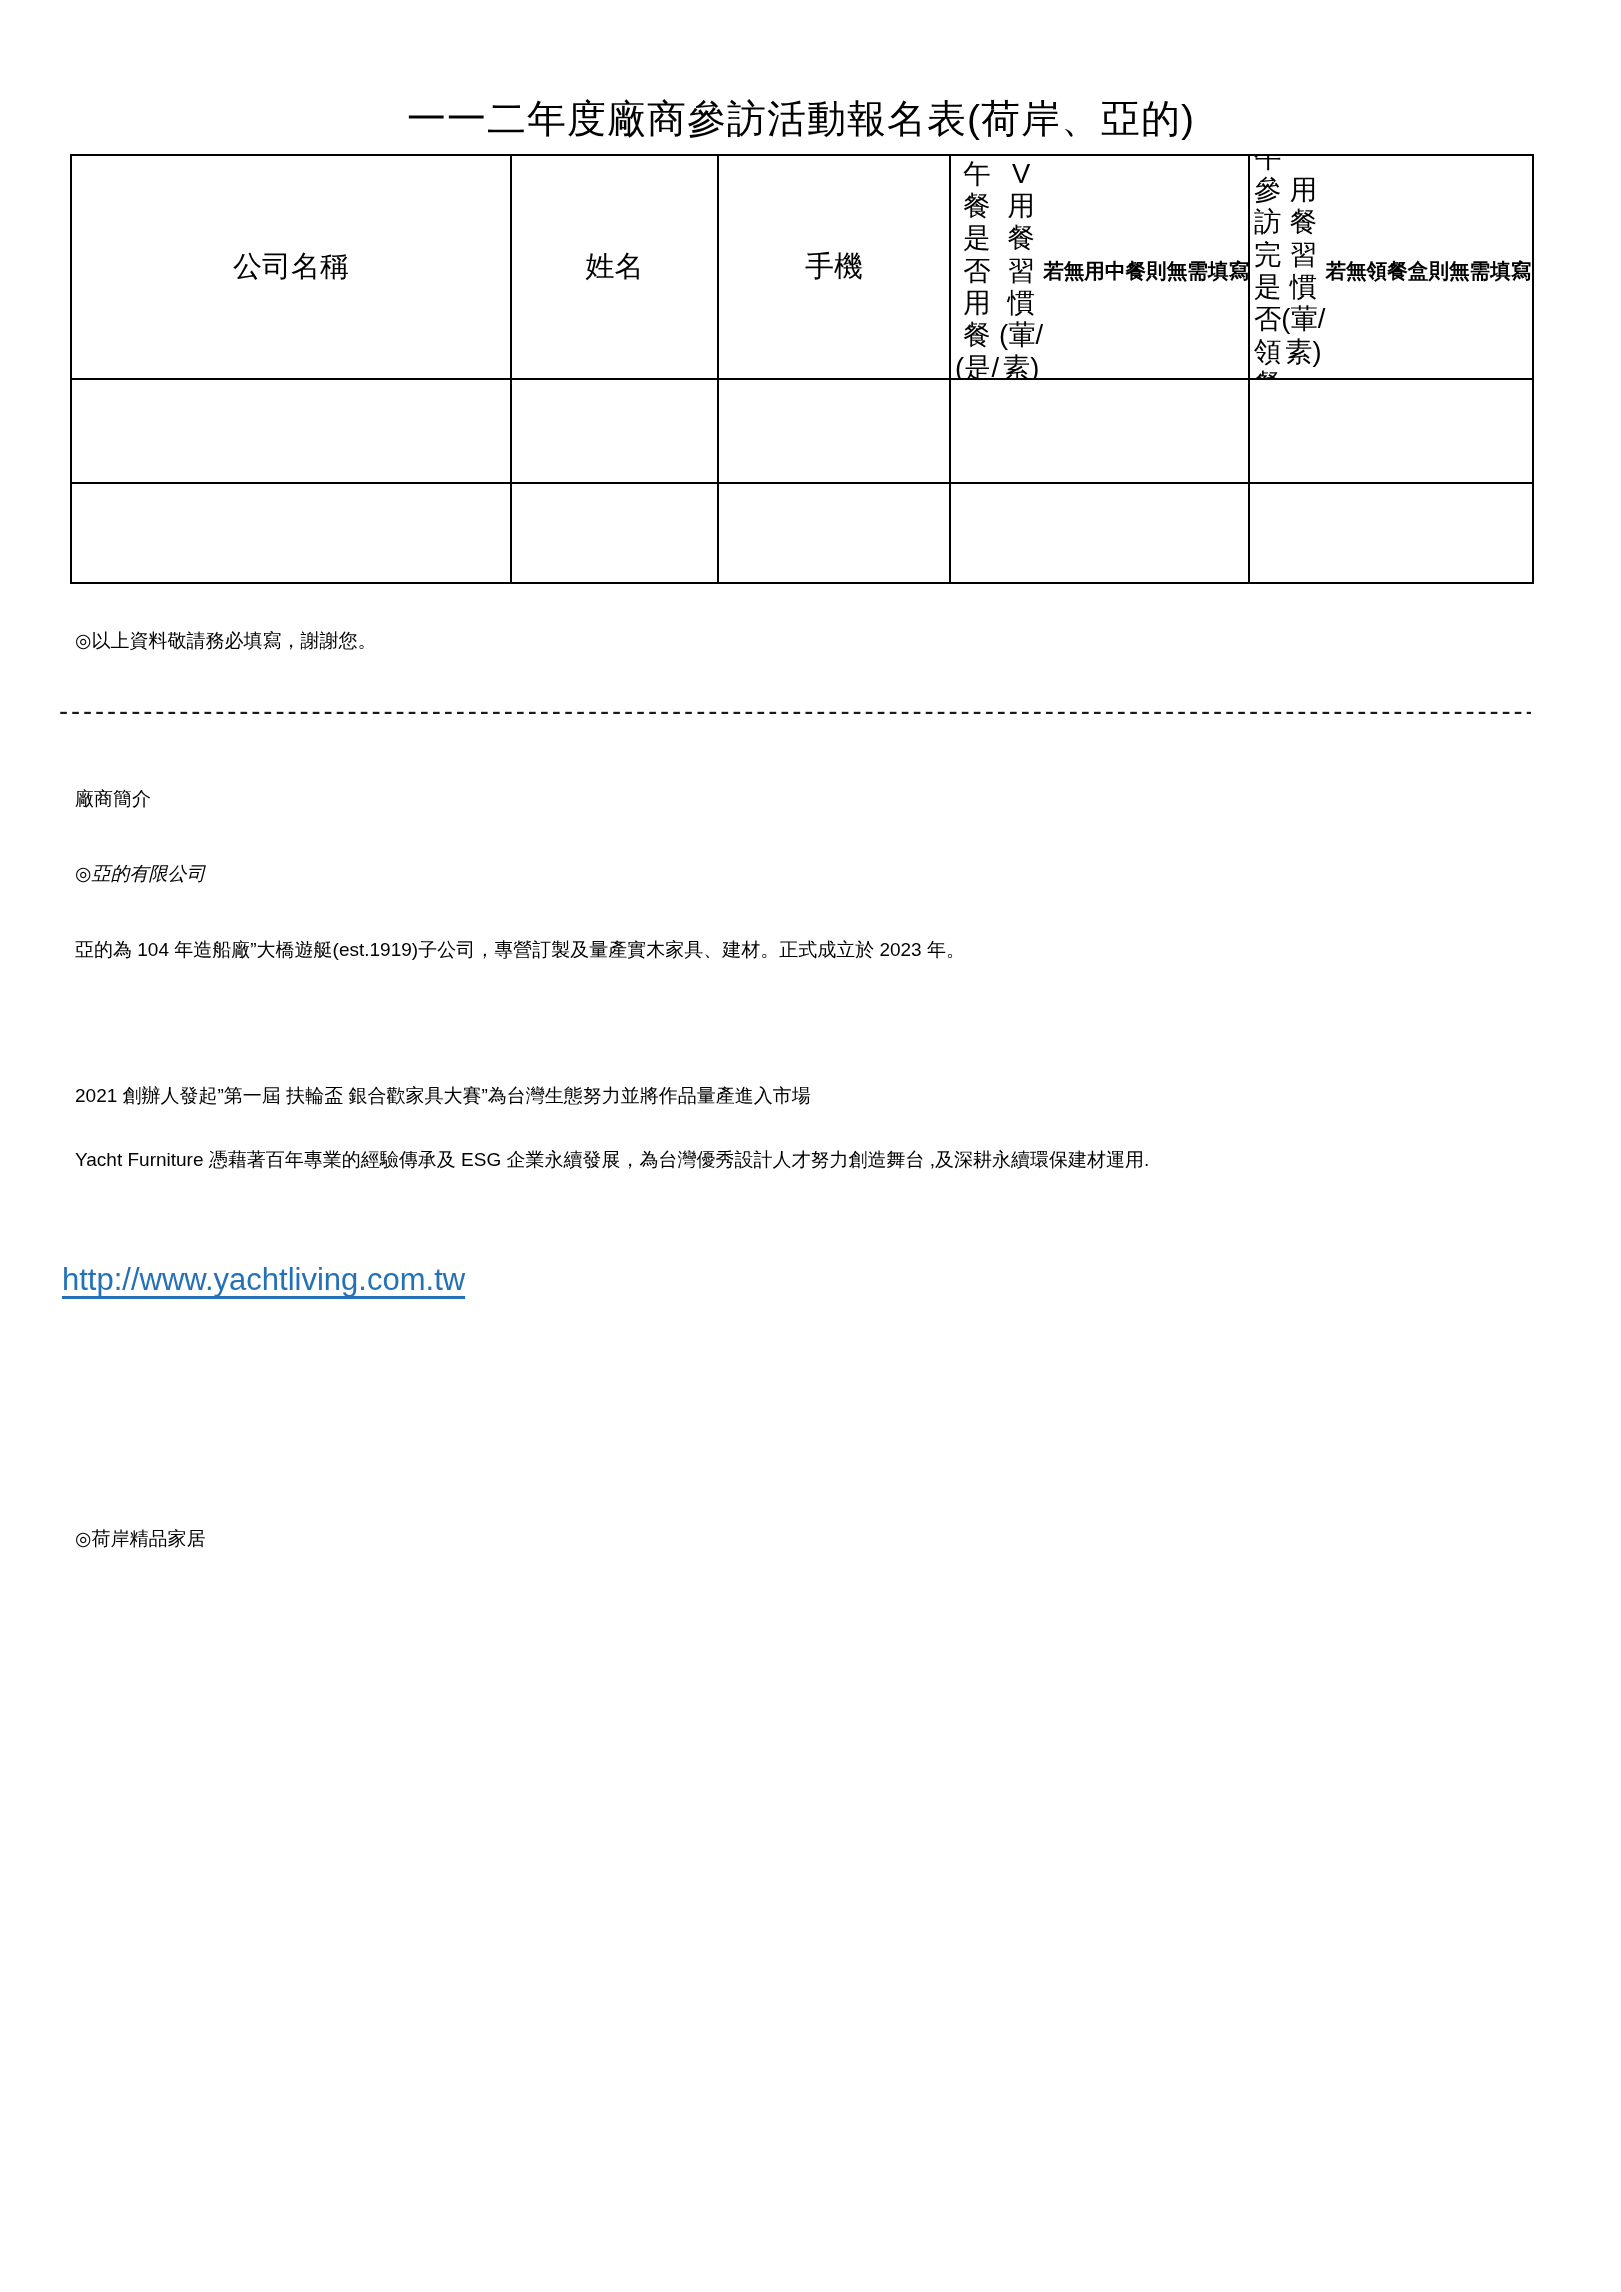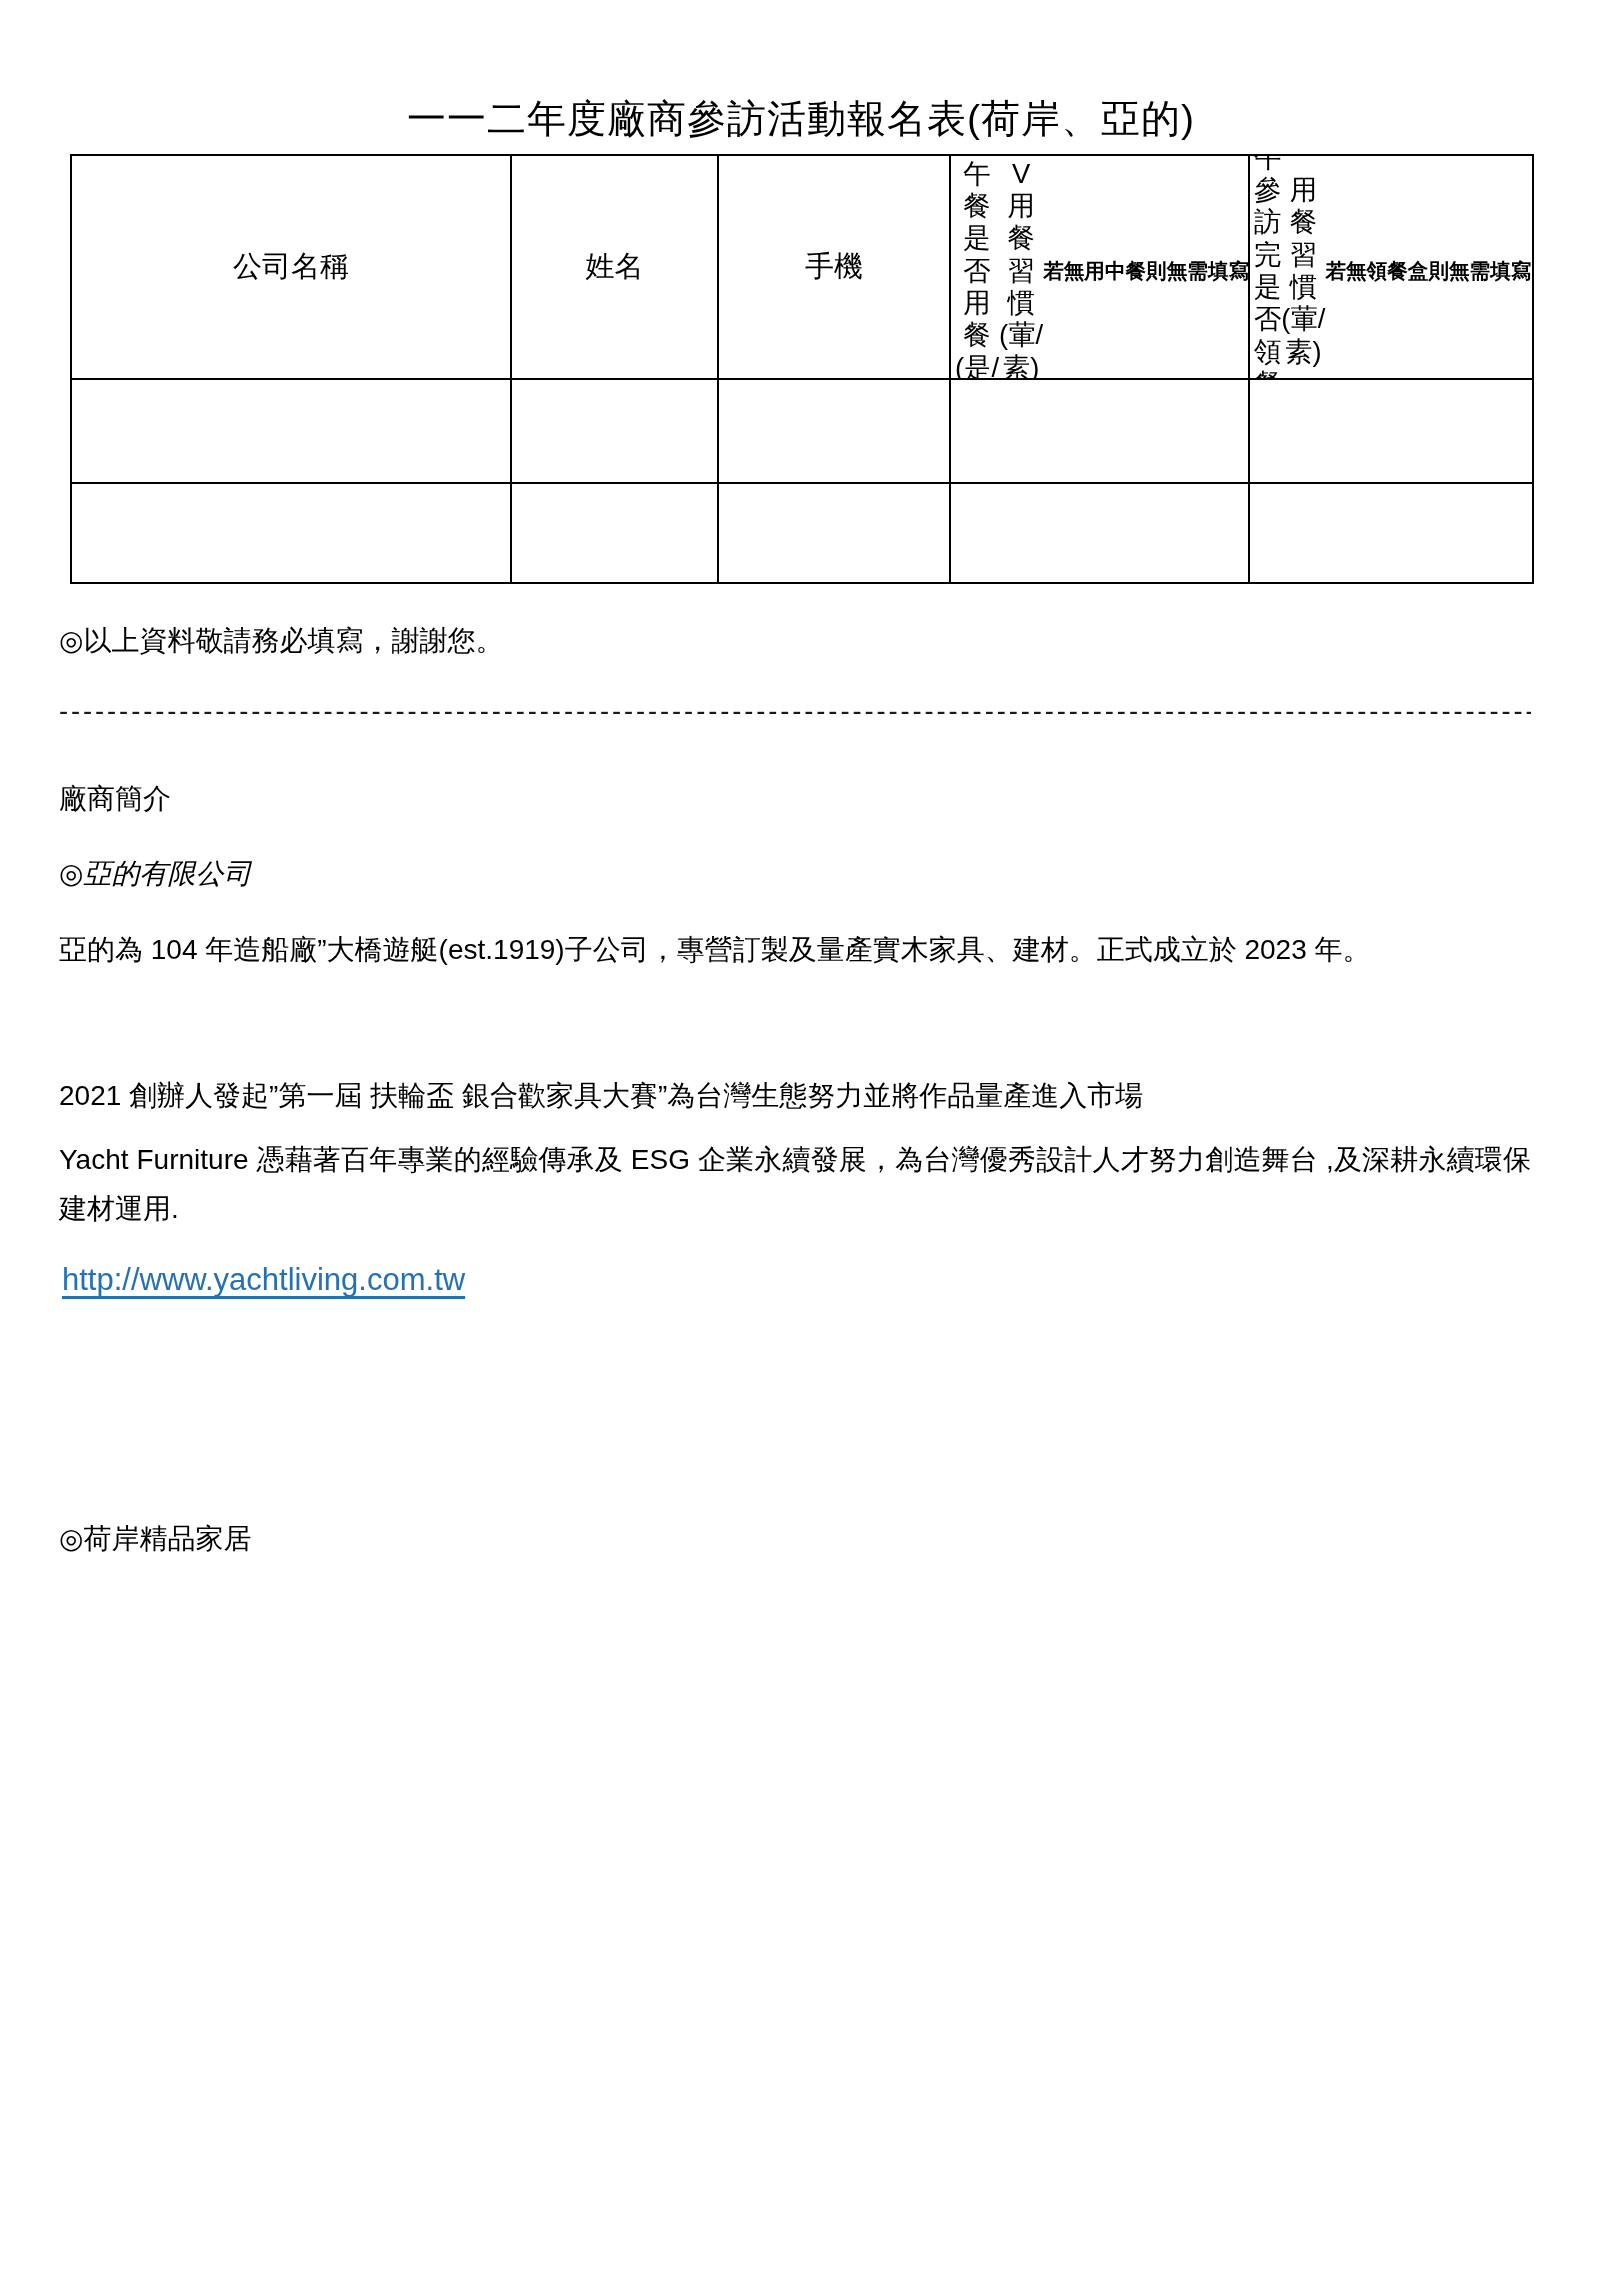--- a/index.html
+++ b/index.html
@@ -62,23 +62,23 @@
     line-height: 1.18;
   }
   .hdr-note {
     font-size: 20.6px;
     font-weight: bold;
     letter-spacing: 0px;
     white-space: nowrap;
   }
   .txt {
     position: absolute;
-    left: 59px;
+    left: 75px;
     width: 1472px;
-    font-size: 28px;
+    font-size: 19px;
     line-height: 49px;
     text-align: justify;
   }
   .nowrap { white-space: nowrap; }
   .divider {
     position: absolute;
     left: 59px;
     top: 689px;
     width: 1472px;
     height: 43px;

